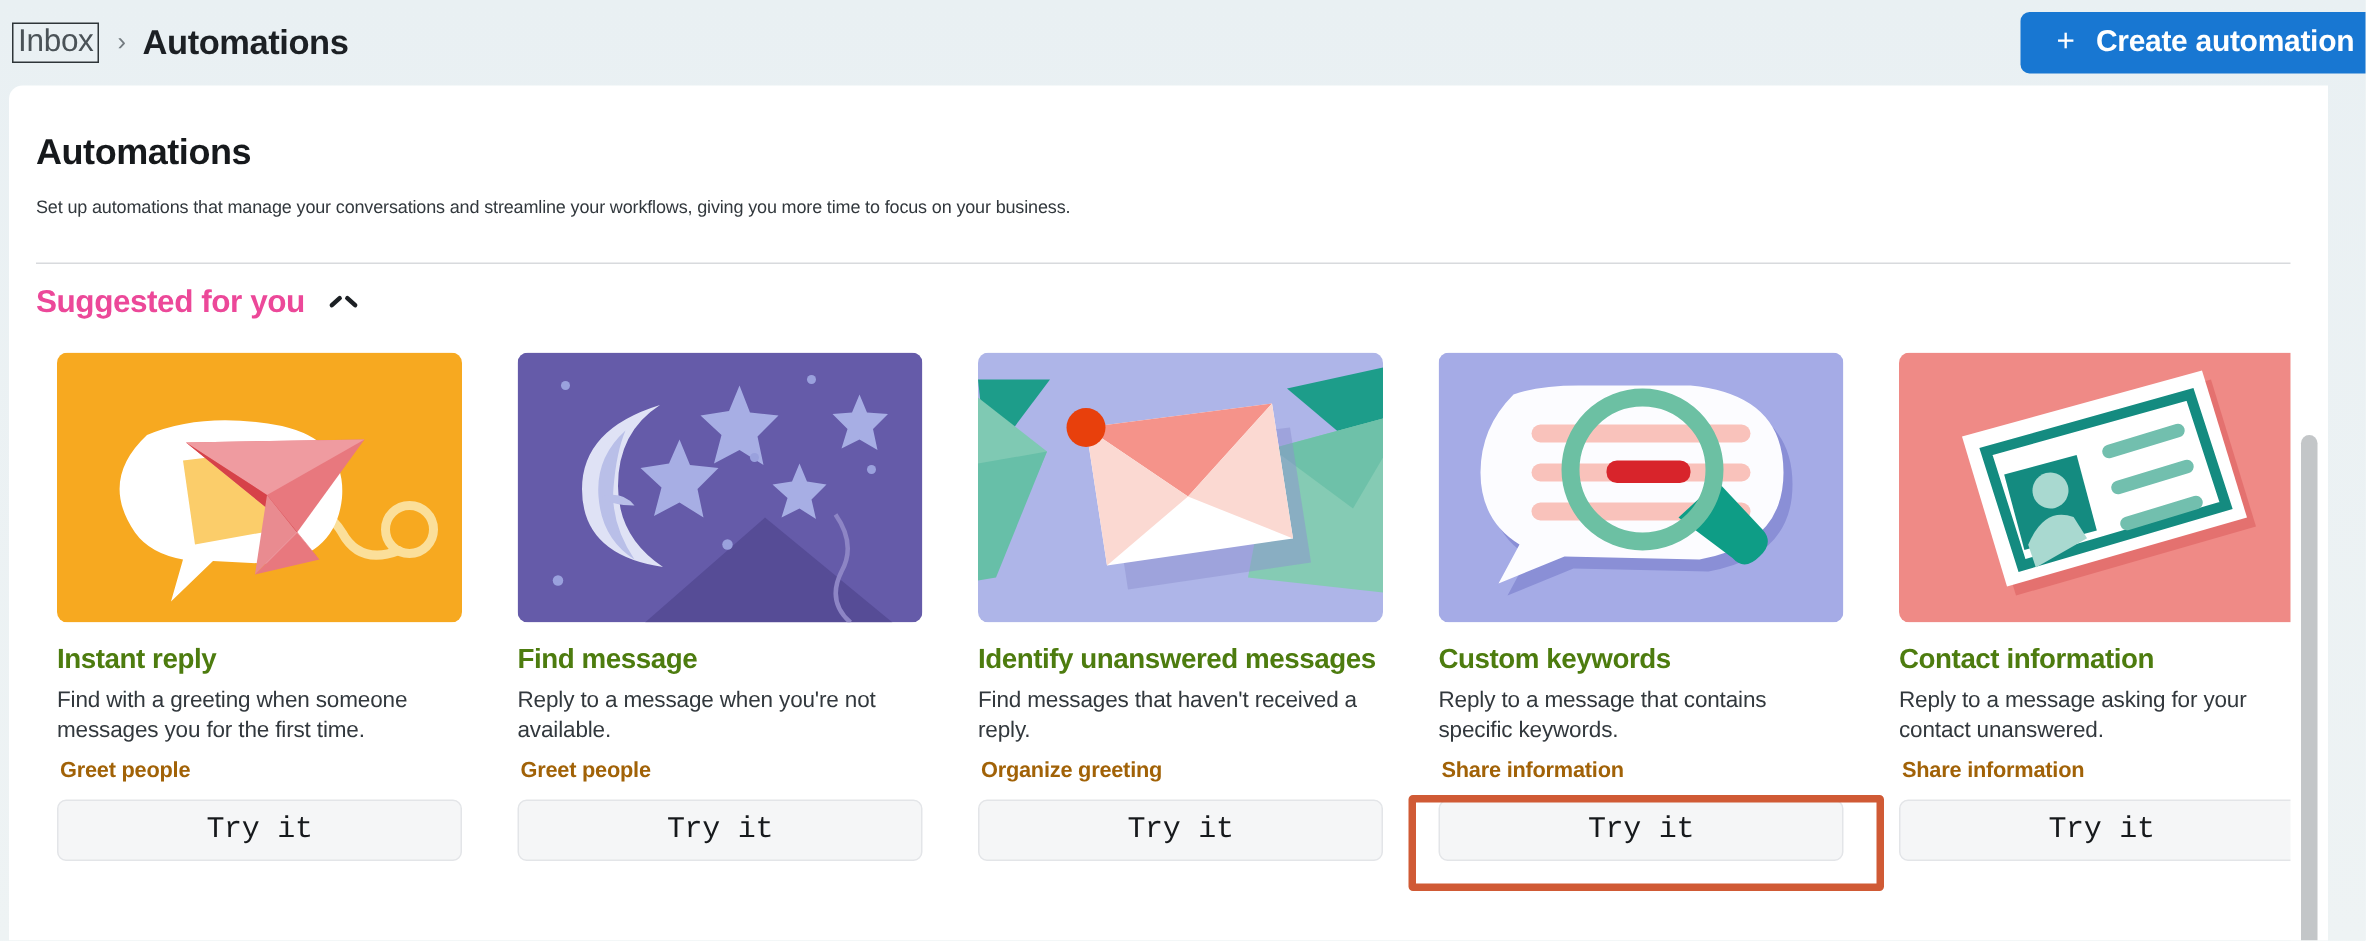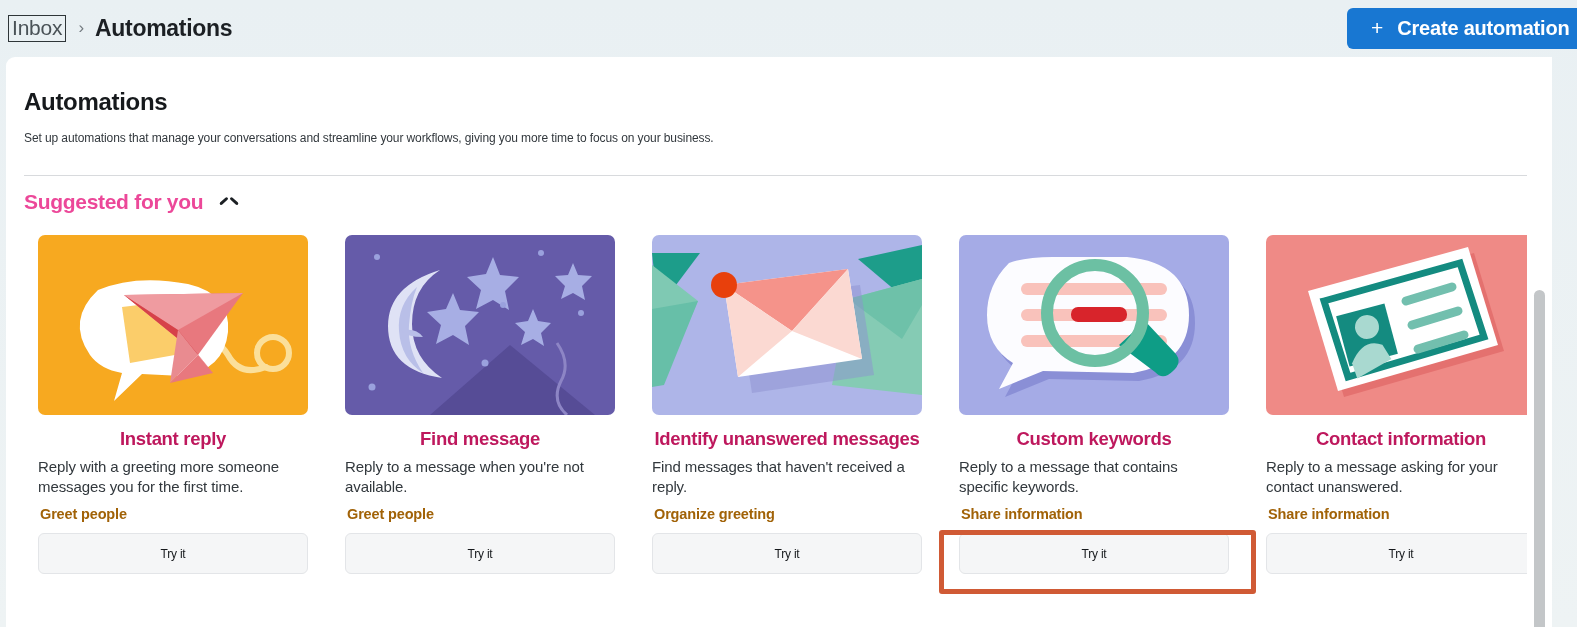--- a/index.html
+++ b/index.html
@@ -117,42 +117,41 @@
   .card { width: 270px; position: relative; }
   .thumb {
     width: 270px; height: 180px;
     border-radius: 7px; overflow: hidden;
     position: relative;
   }
   .thumb svg { display: block; width: 270px; height: 180px; }
   .card-title {
     margin-top: 12px;
     font-size: 18.5px; font-weight: bold;
-    color: #be185d; letter-spacing: -0.3px;
+    color: #4d7c0f; letter-spacing: -0.3px;
     line-height: 1.28;
-    text-align: center;
   }
   .card-desc {
     margin-top: 6px;
     font-size: 15px; color: #32383d;
     line-height: 1.38; letter-spacing: -0.1px;
   }
   .card-tag {
     margin-top: 8px; margin-left: 2px;
     font-size: 14.5px; font-weight: bold;
     color: #a16207; letter-spacing: -0.15px;
   }
   .try-btn {
     margin-top: 11px;
     width: 270px; height: 41px;
     background: #f5f6f7;
     border: 1px solid #e3e5e8;
     border-radius: 6px;
-    font-family: Liberation Sans, sans-serif;
-    font-size: 12px; color: #16191c;
+    font-family: Liberation Mono, monospace;
+    font-size: 20px; color: #16191c;
     letter-spacing: -0.2px;
     cursor: pointer;
   }
 
   
   .highlight-box {
     position: absolute;
     left: 939px; top: 530px;
     width: 317px; height: 64px;
     border: 5px solid #d05a35;
@@ -212,21 +211,21 @@
             <path d="M60 55 q-32 30 -8 65 q10 14 32 18 l-8 28 l28 -27 l40 2 q42 -6 46 -44 q3 -38 -40 -48 q-52 -10 -90 6 z" fill="#ffffff"></path>
             <path d="M84 72 l50 -6 l14 52 l-56 10 z" fill="#fbcd6a"></path>
             <path d="M86 60 L205 58 L160 120 z" fill="#e8787e"></path>
             <path d="M86 60 L205 58 L140 95 z" fill="#ef9ba0"></path>
             <path d="M86 60 L140 95 L175 138 L160 120 z" fill="#d64249"></path>
             <path d="M140 95 L160 120 L132 148 z" fill="#e98b90"></path>
             <path d="M160 120 L175 138 L132 148 z" fill="#e8787e"></path>
           </svg>
         </div>
         <div class="card-title">Instant reply</div>
-        <div class="card-desc">Reply with a greeting more someone messages you for the first time.</div>
+        <div class="card-desc">Find with a greeting when someone messages you for the first time.</div>
         <div class="card-tag">Greet people</div>
         <button class="try-btn">Try it</button>
       </div>
 
       <div class="card">
         <div class="thumb">
           <svg viewBox="0 0 270 180" xmlns="http://www.w3.org/2000/svg">
             <rect width="270" height="180" fill="#655ba9"></rect>
             <path d="M165 110 L250 180 L85 180 z" fill="#564c96"></path>
             <path d="M212 108 q14 20 4 38 q-10 20 6 34" stroke="#8d85c5" stroke-width="3" fill="none"></path>

